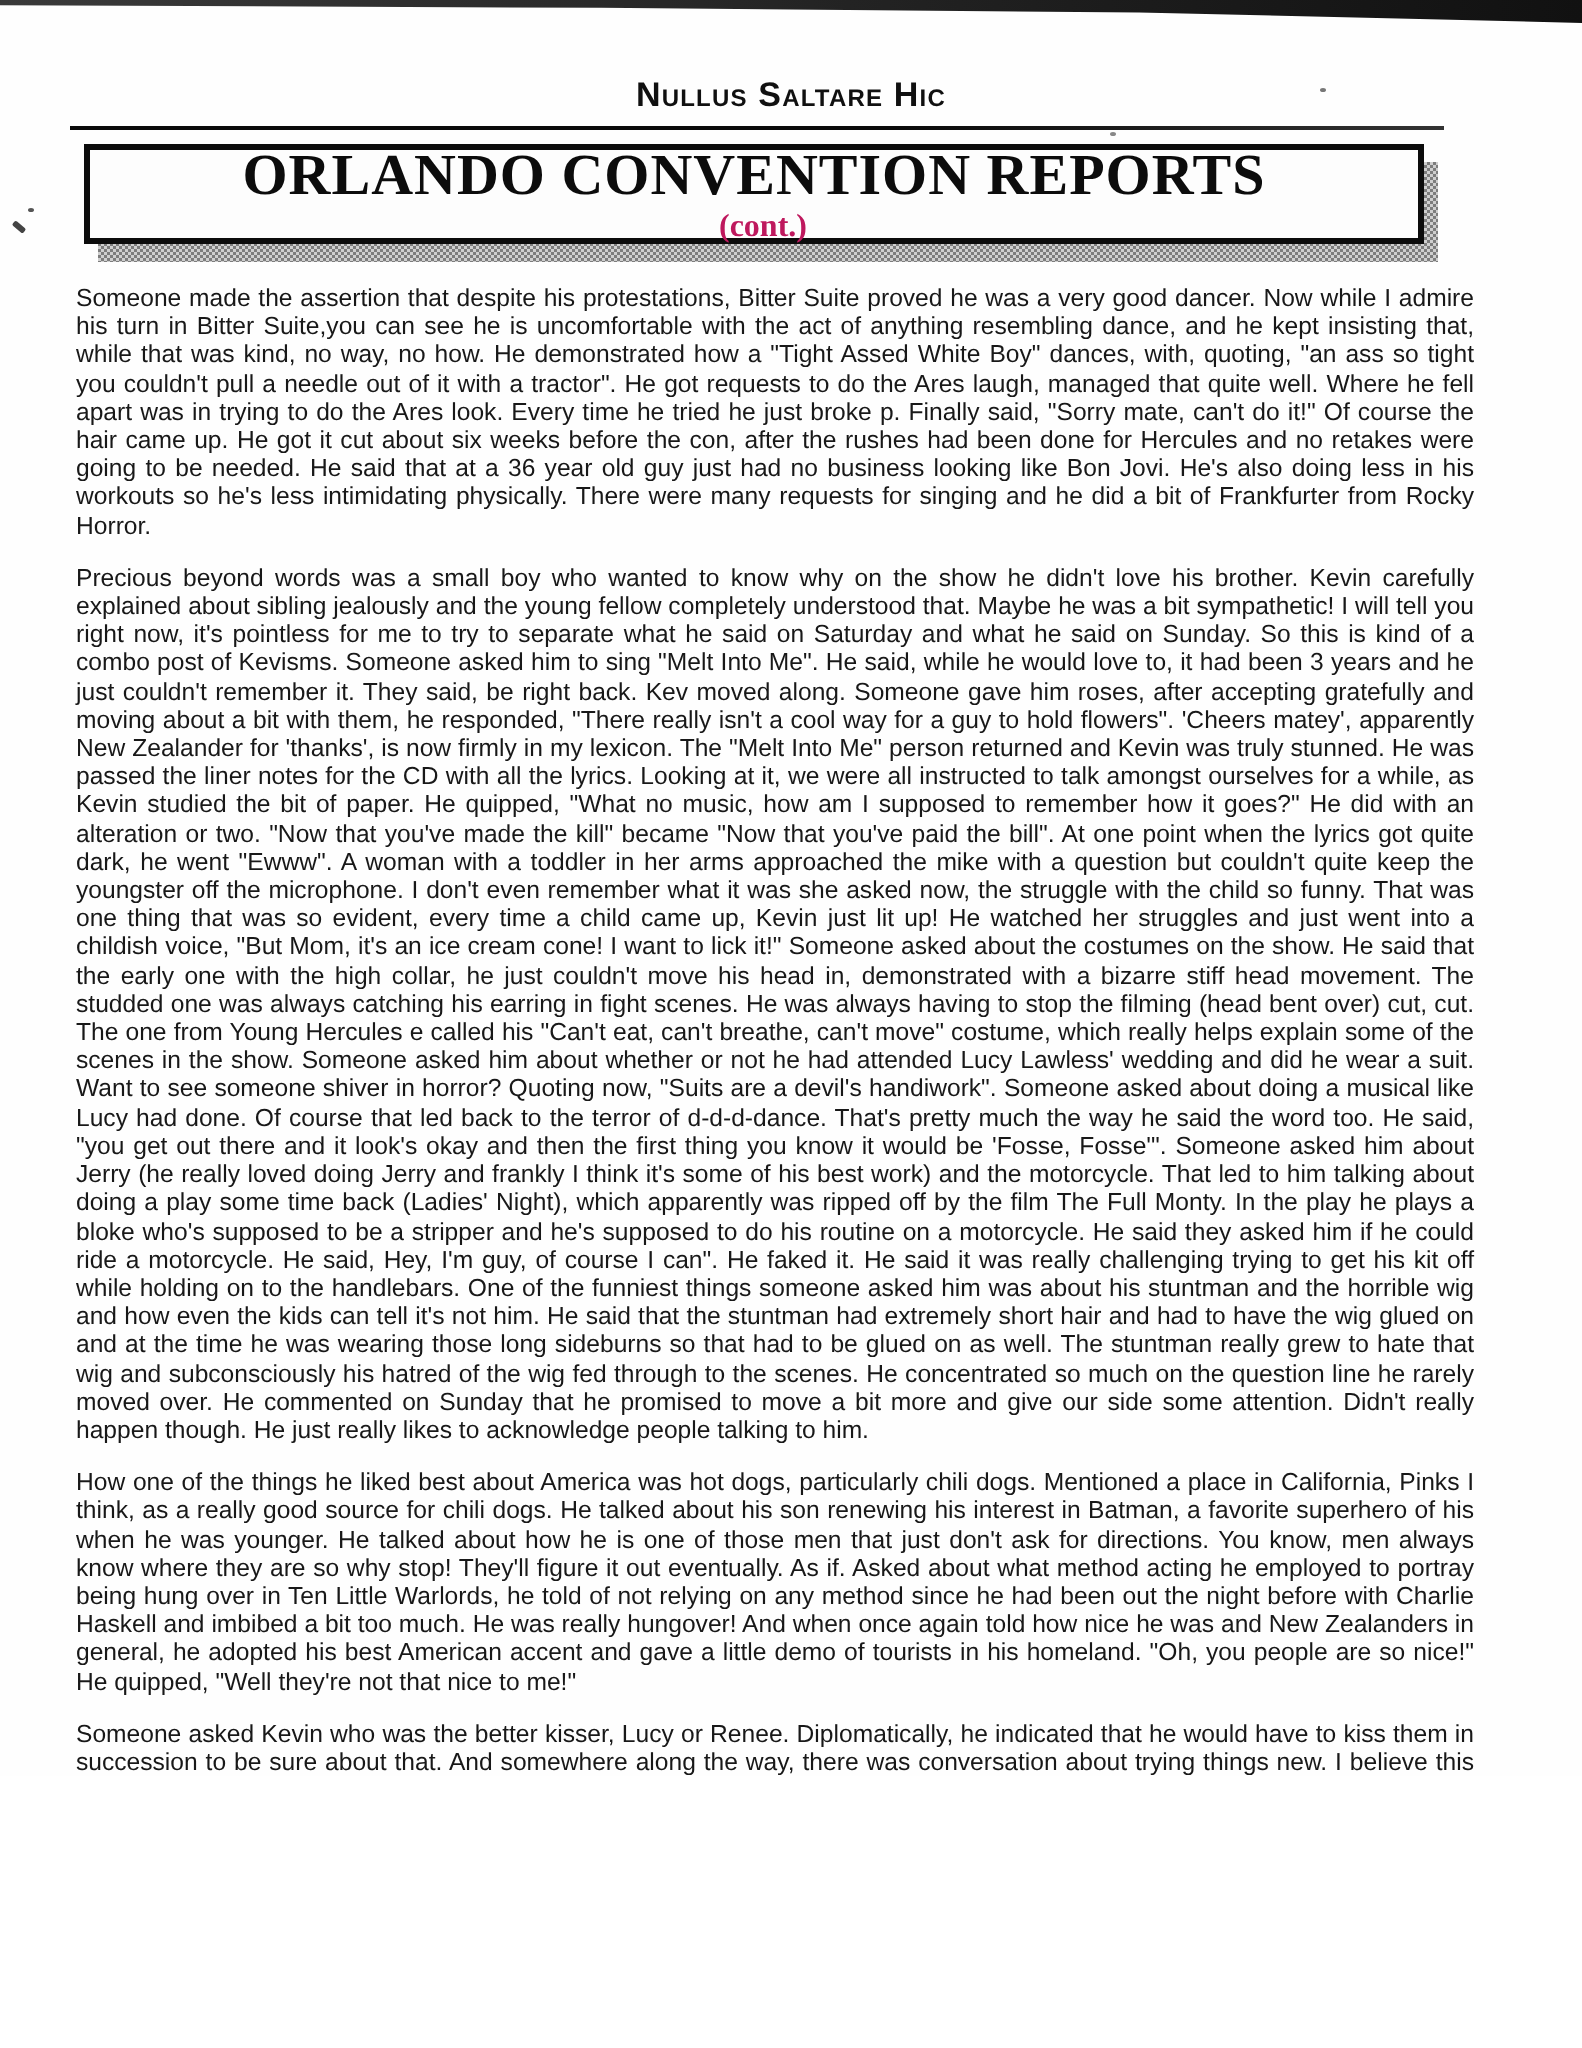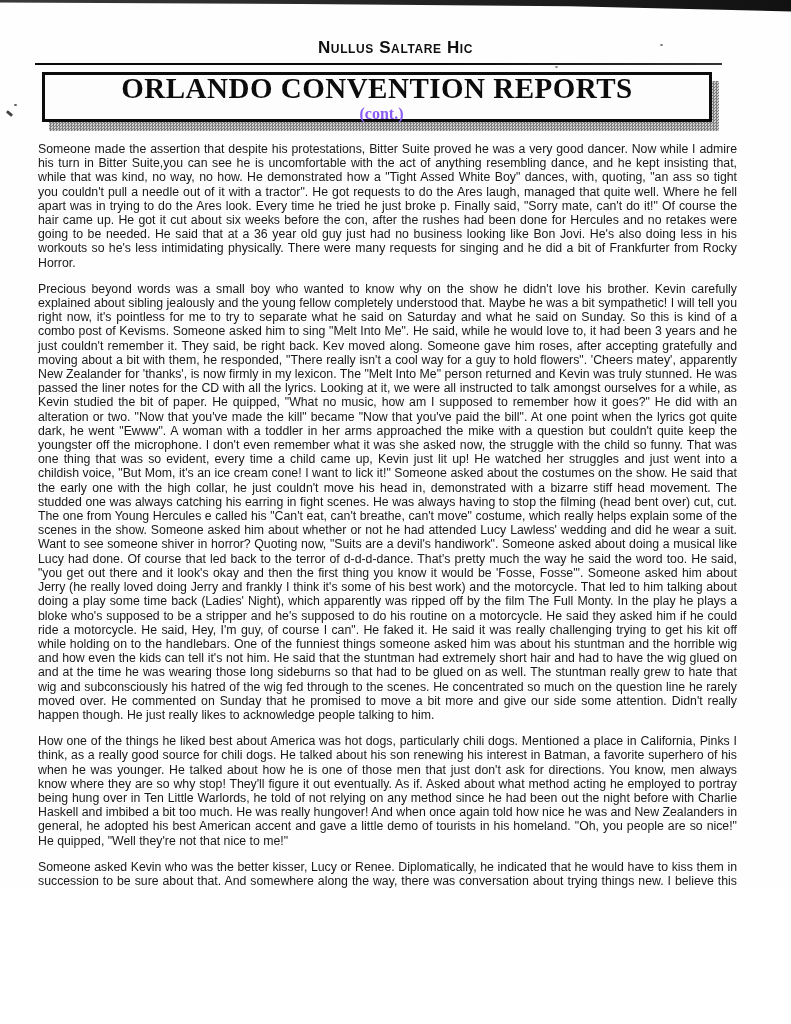--- a/index.html
+++ b/index.html
@@ -83,21 +83,21 @@
     font-size: 29px;
     letter-spacing: 0.5px;
     color: #0c0c0c;
     white-space: nowrap;
   }
   .title-suffix {
     font-family: "Liberation Serif", serif;
     font-weight: bold;
     font-size: 16px;
     margin-left: 9px;
-    color: #8b5cf6;
+    color: #be185d;
   }
 
   .article {
     margin: 20px 54px 0 38px;
     text-align: justify;
     font-size: 12.3px;
     line-height: 14.2px;
     color: #181818;
   }
   .article p {

